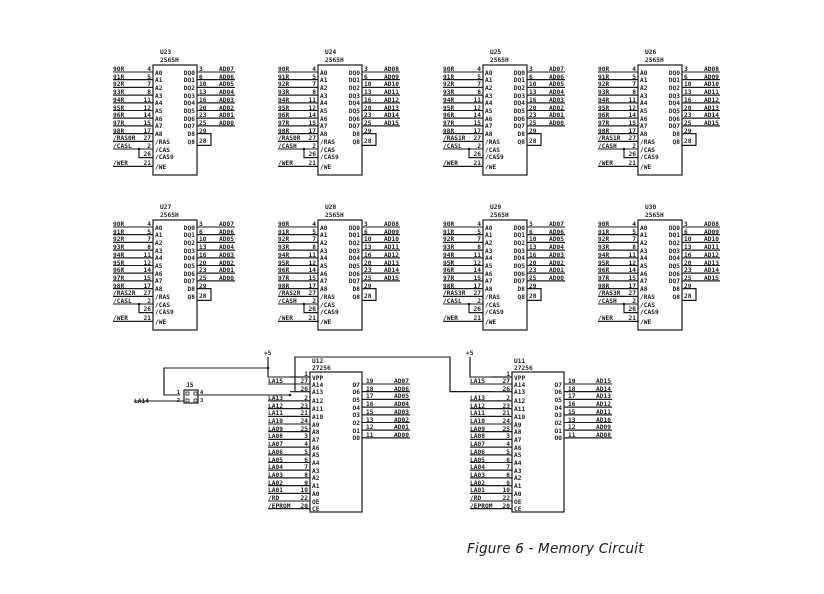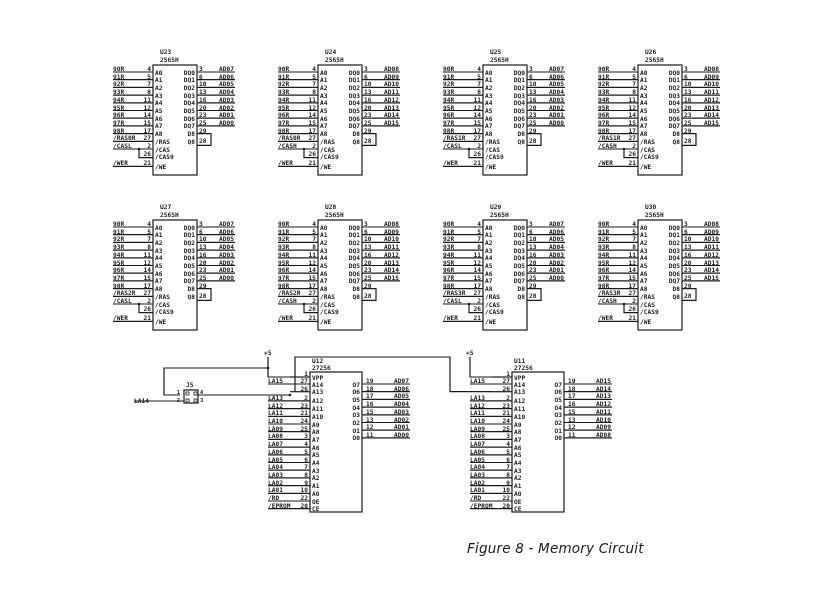--- a/index.html
+++ b/index.html
@@ -1004,13 +1004,13 @@
       <text x="186" y="387" font-size="6.2" text-anchor="start">J5</text>
       <text x="180" y="394" font-size="5.5" text-anchor="end">1</text>
       <text x="180" y="402" font-size="5.5" text-anchor="end">2</text>
       <text x="200" y="402" font-size="5.5" text-anchor="start">3</text>
       <text x="200" y="394" font-size="5.5" text-anchor="start">4</text>
       <line x1="134" y1="401" x2="184" y2="401" class="wire"></line>
       <text x="134" y="403" font-size="6.2" text-anchor="start">LA14</text>
     </g>
   </svg>
 
-<div class="caption">Figure 8 - Memory Circuit</div>
+<div class="caption">Figure 6 - Memory Circuit</div>
 
 </body></html>

